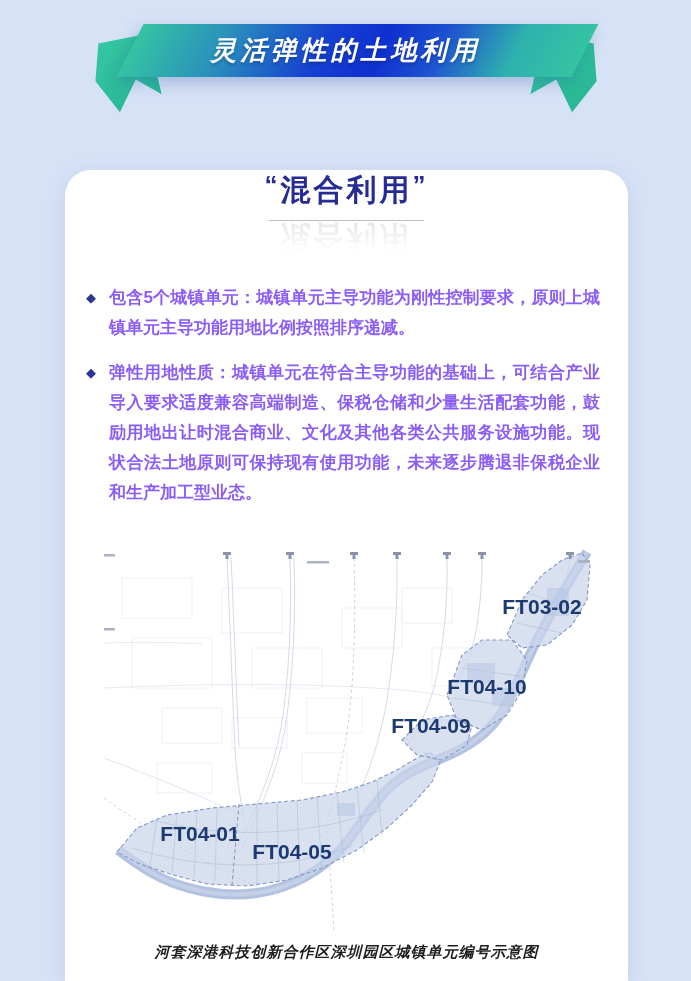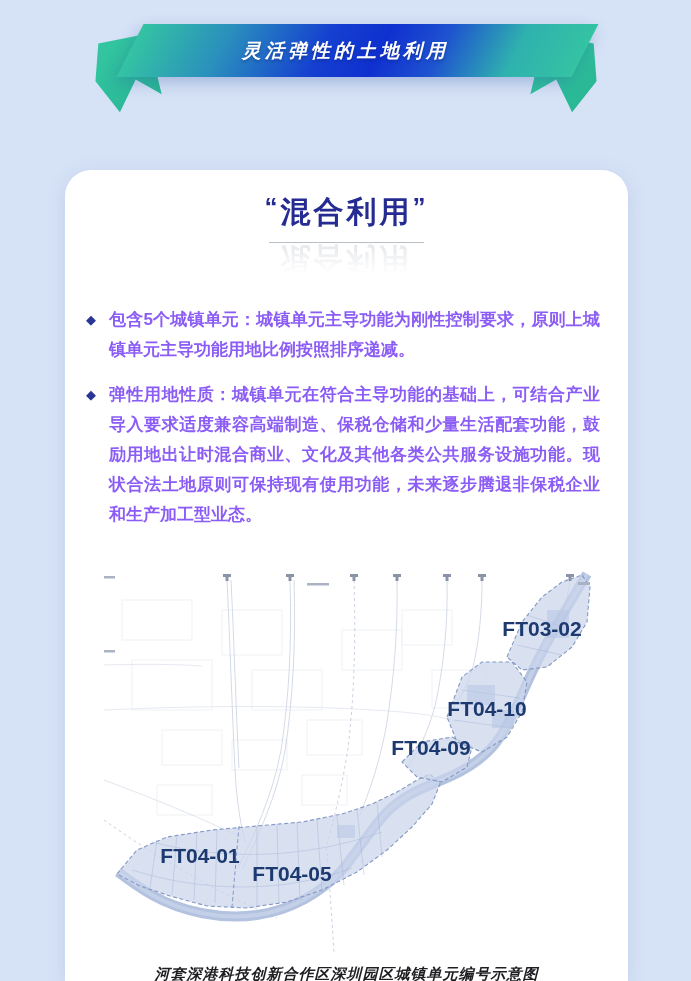--- a/index.html
+++ b/index.html
@@ -16,32 +16,32 @@
   .flag-right{left:526px;top:32px;clip-path:polygon(94% 14%,26% 2%,6% 76%,42% 58%,64% 98%,98% 60%);}
   .ribbon{
     position:absolute;left:130px;top:24px;width:455px;height:53px;
     background:linear-gradient(90deg,#34c3a3 0%,#2a8fbd 20%,#1540d0 42%,#0f30cf 55%,#1e52d0 68%,#2fb1ae 85%,#34c3a3 100%);
     transform:skewX(-27deg);
     box-shadow:0 6px 14px rgba(40,80,160,.28);
   }
   .banner-title{
     position:absolute;left:0;top:24px;width:691px;height:53px;
     display:flex;align-items:center;justify-content:center;
-    color:#ffffff;font-size:19px;font-weight:900;font-style:italic;
+    color:#ffffff;font-size:26px;font-weight:900;font-style:italic;
     letter-spacing:4px;text-shadow:0 2px 3px rgba(10,30,90,.35);
   }
 
   
   .card{
     position:absolute;left:65px;top:170px;width:563px;height:811px;
     background:#ffffff;border-radius:26px 26px 0 0;
     box-shadow:0 4px 18px rgba(120,150,200,.22);
   }
   .card-title{
-    margin-top:22px;text-align:center;
+    text-align:center;
     color:#252b93;font-size:30px;font-weight:800;letter-spacing:3px;
   }
   .card-title .q{font-size:26px;vertical-align:top;}
   .divider{width:155px;height:1px;background:#b9bdc6;margin:9px auto 0;}
   .reflection{
     text-align:center;color:#a7acb6;font-size:30px;font-weight:800;letter-spacing:3px;
     transform:scaleY(-1);opacity:.32;height:36px;overflow:hidden;
     -webkit-mask-image:linear-gradient(to bottom,transparent 15%,rgba(0,0,0,.9) 100%);
     mask-image:linear-gradient(to bottom,transparent 15%,rgba(0,0,0,.9) 100%);
   }

